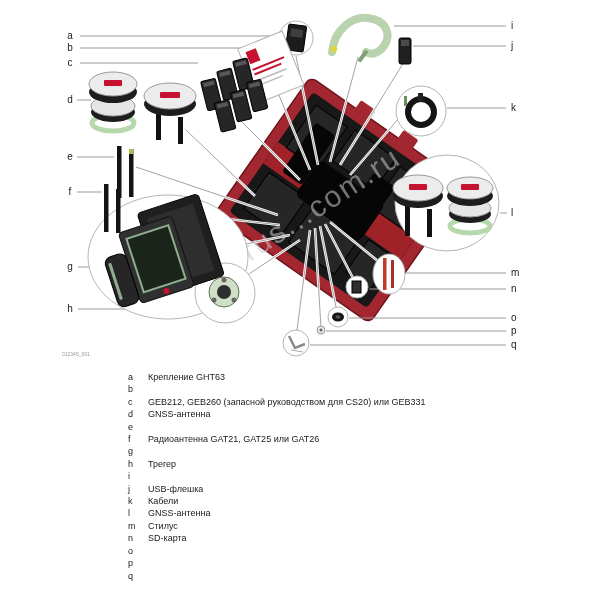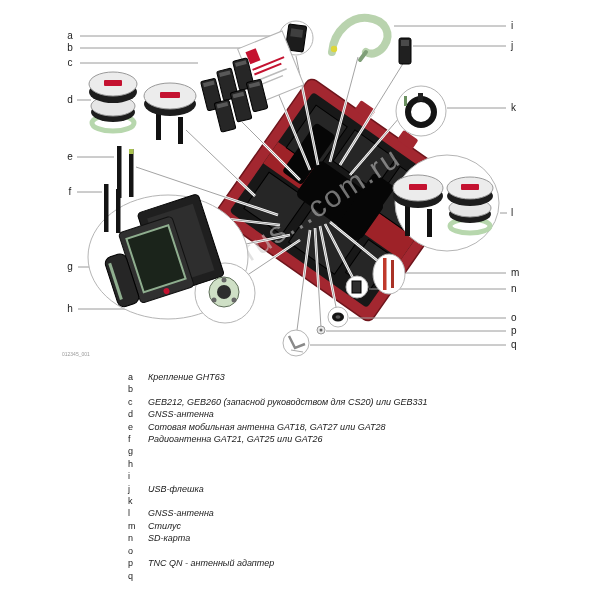--- a/index.html
+++ b/index.html
@@ -2,21 +2,21 @@
 <html><head>
 <meta charset="utf-8">
 <style>
   html,body{margin:0;padding:0;background:#fff;}
   .page{position:relative;width:600px;height:600px;background:#fff;overflow:hidden;
         font-family:"Liberation Sans",sans-serif;}
   .diagram-svg{position:absolute;left:0;top:0;}
   .legend{position:absolute;left:128px;top:371px;width:340px;}
   .legend-row{display:flex;font-size:9px;line-height:12.4px;color:#1a1a1a;}
   .legend-letter{width:20px;flex:none;}
-  .legend-text{width:285px;font-style:italic;}
+  .legend-text{width:285px;}
 </style>
 </head>
 <body>
 
 <div class="page">
 
 <svg class="diagram-svg" width="600" height="365" viewBox="0 0 600 365">
 
   <defs>
     <g id="spokes" fill="none">
@@ -266,59 +266,59 @@
   <div class="legend-row">
         <span class="legend-letter">c</span>
         <span class="legend-text">GEB212, GEB260 (запасной руководством для CS20) или GEB331</span>
       </div>
   <div class="legend-row">
         <span class="legend-letter">d</span>
         <span class="legend-text">GNSS-антенна</span>
       </div>
   <div class="legend-row">
         <span class="legend-letter">e</span>
-        <span class="legend-text">Сотовая мобильная антенна GAT18, GAT27 или GAT28</span>
       </div>
   <div class="legend-row">
         <span class="legend-letter">f</span>
         <span class="legend-text">Радиоантенна GAT21, GAT25 или GAT26</span>
       </div>
   <div class="legend-row">
         <span class="legend-letter">g</span>
       </div>
   <div class="legend-row">
         <span class="legend-letter">h</span>
+        <span class="legend-text">Трегер</span>
       </div>
   <div class="legend-row">
         <span class="legend-letter">i</span>
       </div>
   <div class="legend-row">
         <span class="legend-letter">j</span>
         <span class="legend-text">USB-флешка</span>
       </div>
   <div class="legend-row">
         <span class="legend-letter">k</span>
+        <span class="legend-text">Кабели</span>
       </div>
   <div class="legend-row">
         <span class="legend-letter">l</span>
         <span class="legend-text">GNSS-антенна</span>
       </div>
   <div class="legend-row">
         <span class="legend-letter">m</span>
         <span class="legend-text">Стилус</span>
       </div>
   <div class="legend-row">
         <span class="legend-letter">n</span>
         <span class="legend-text">SD-карта</span>
       </div>
   <div class="legend-row">
         <span class="legend-letter">o</span>
       </div>
   <div class="legend-row">
         <span class="legend-letter">p</span>
-        <span class="legend-text">TNC QN - антенный адаптер</span>
       </div>
   <div class="legend-row">
         <span class="legend-letter">q</span>
       </div>
 </div>
 
 </div>
 
 </body></html>

